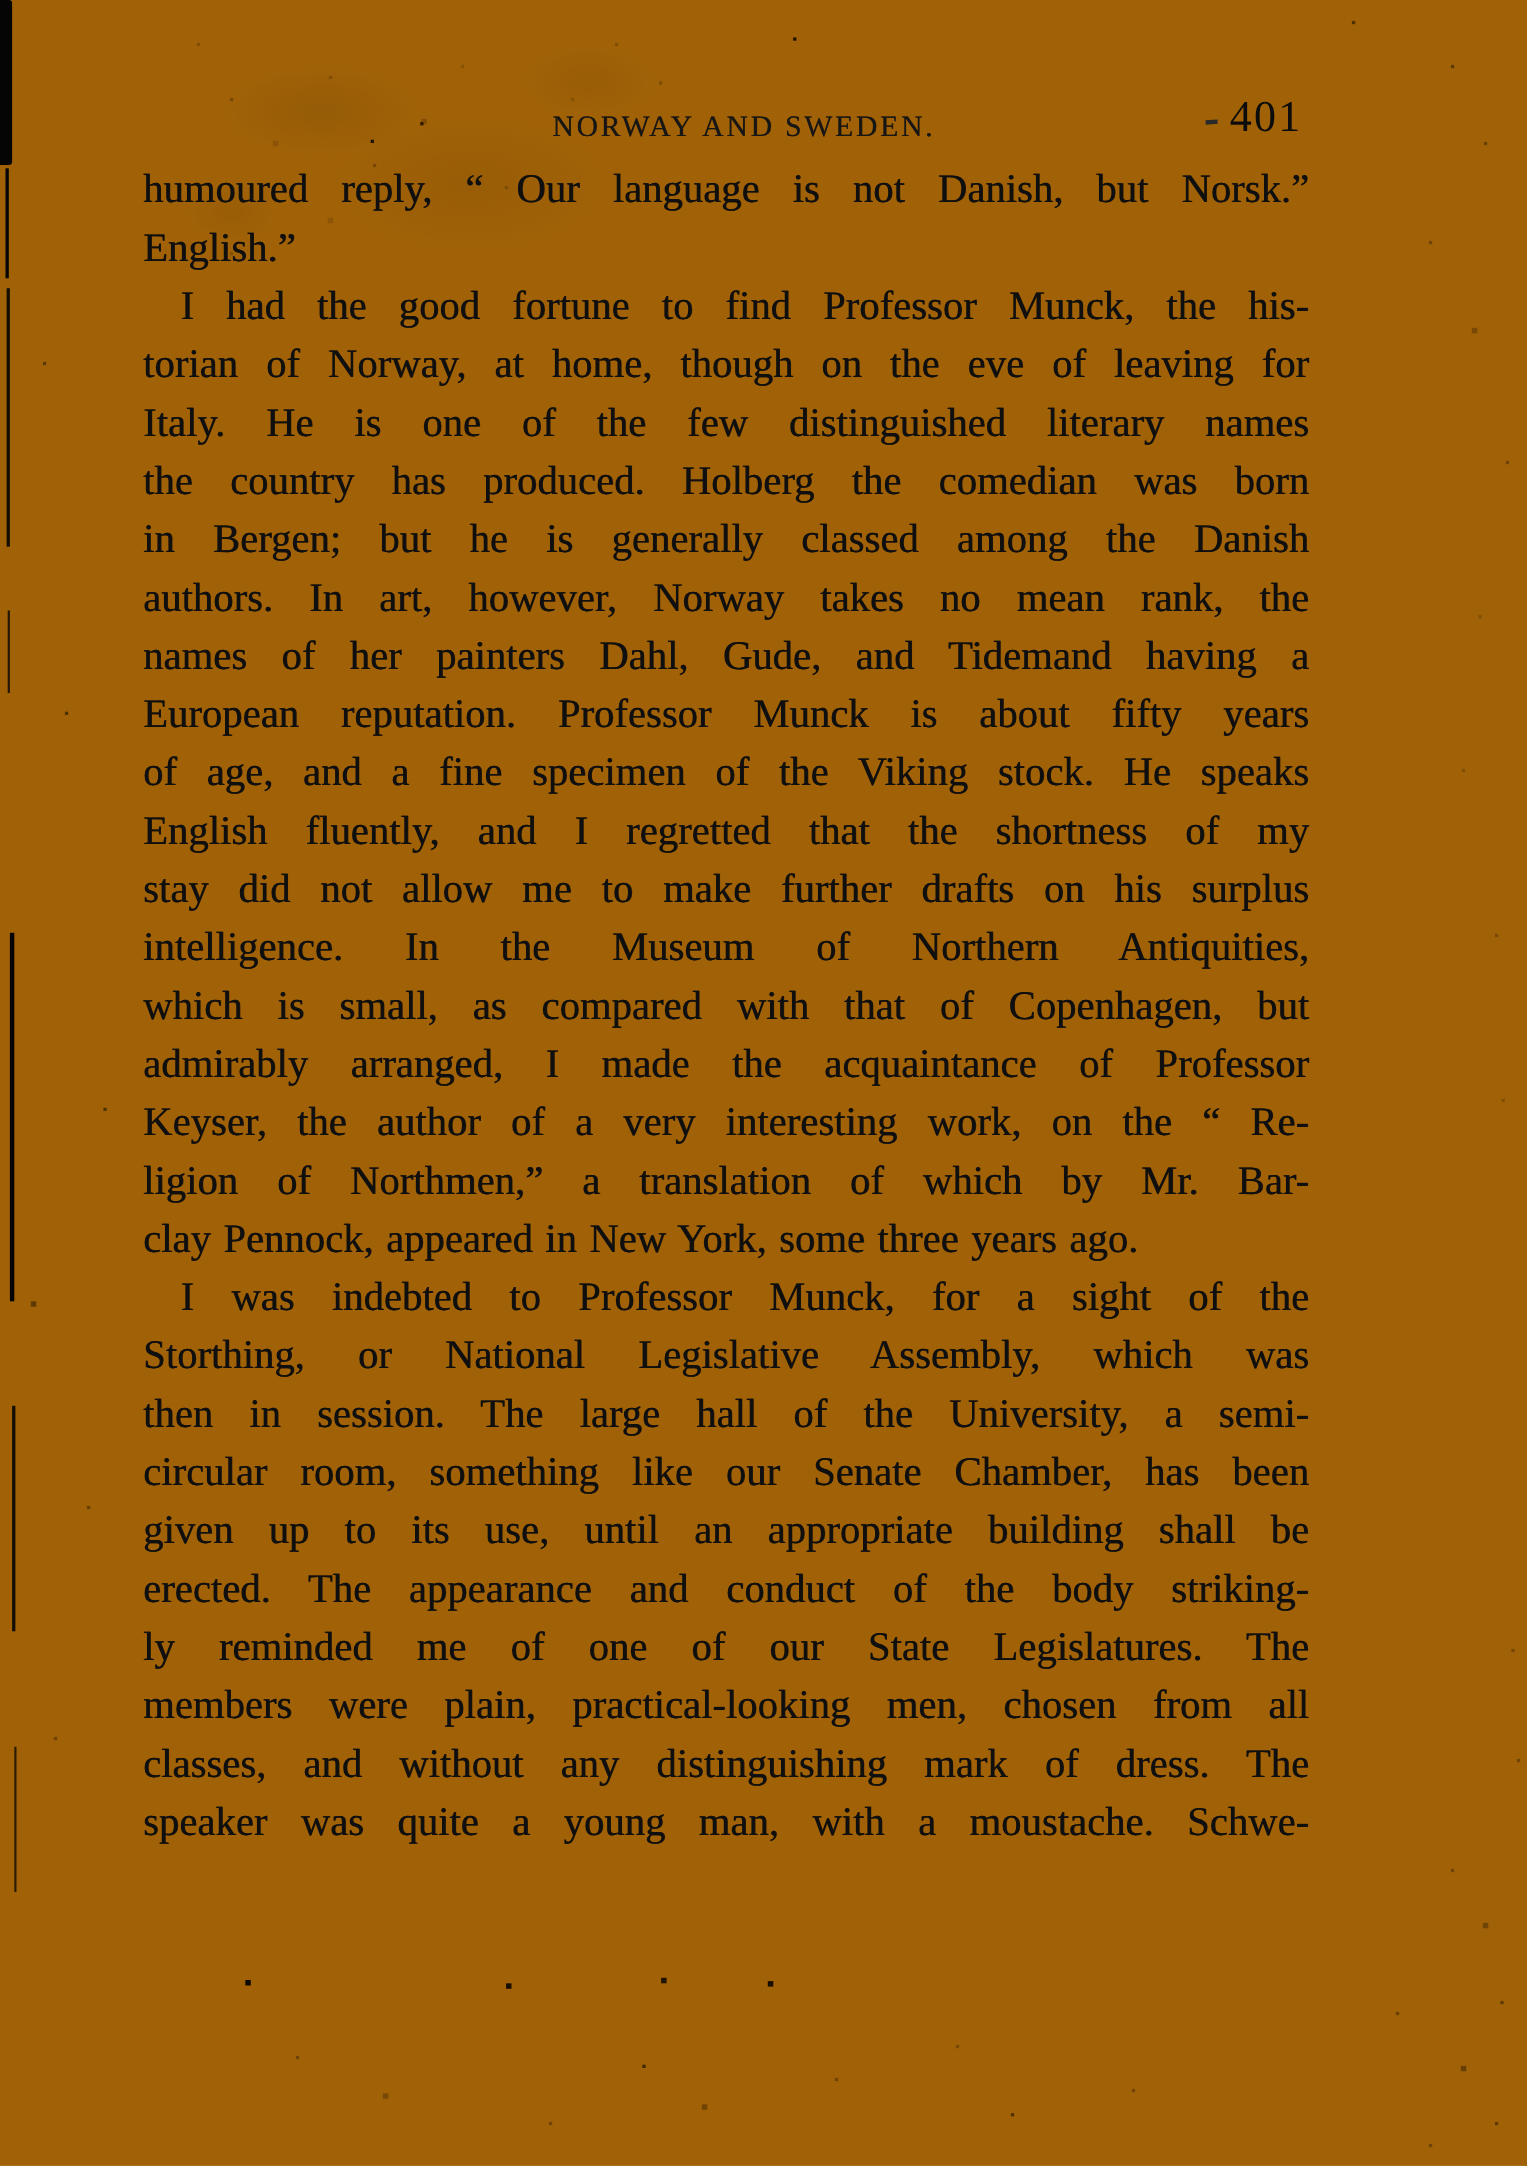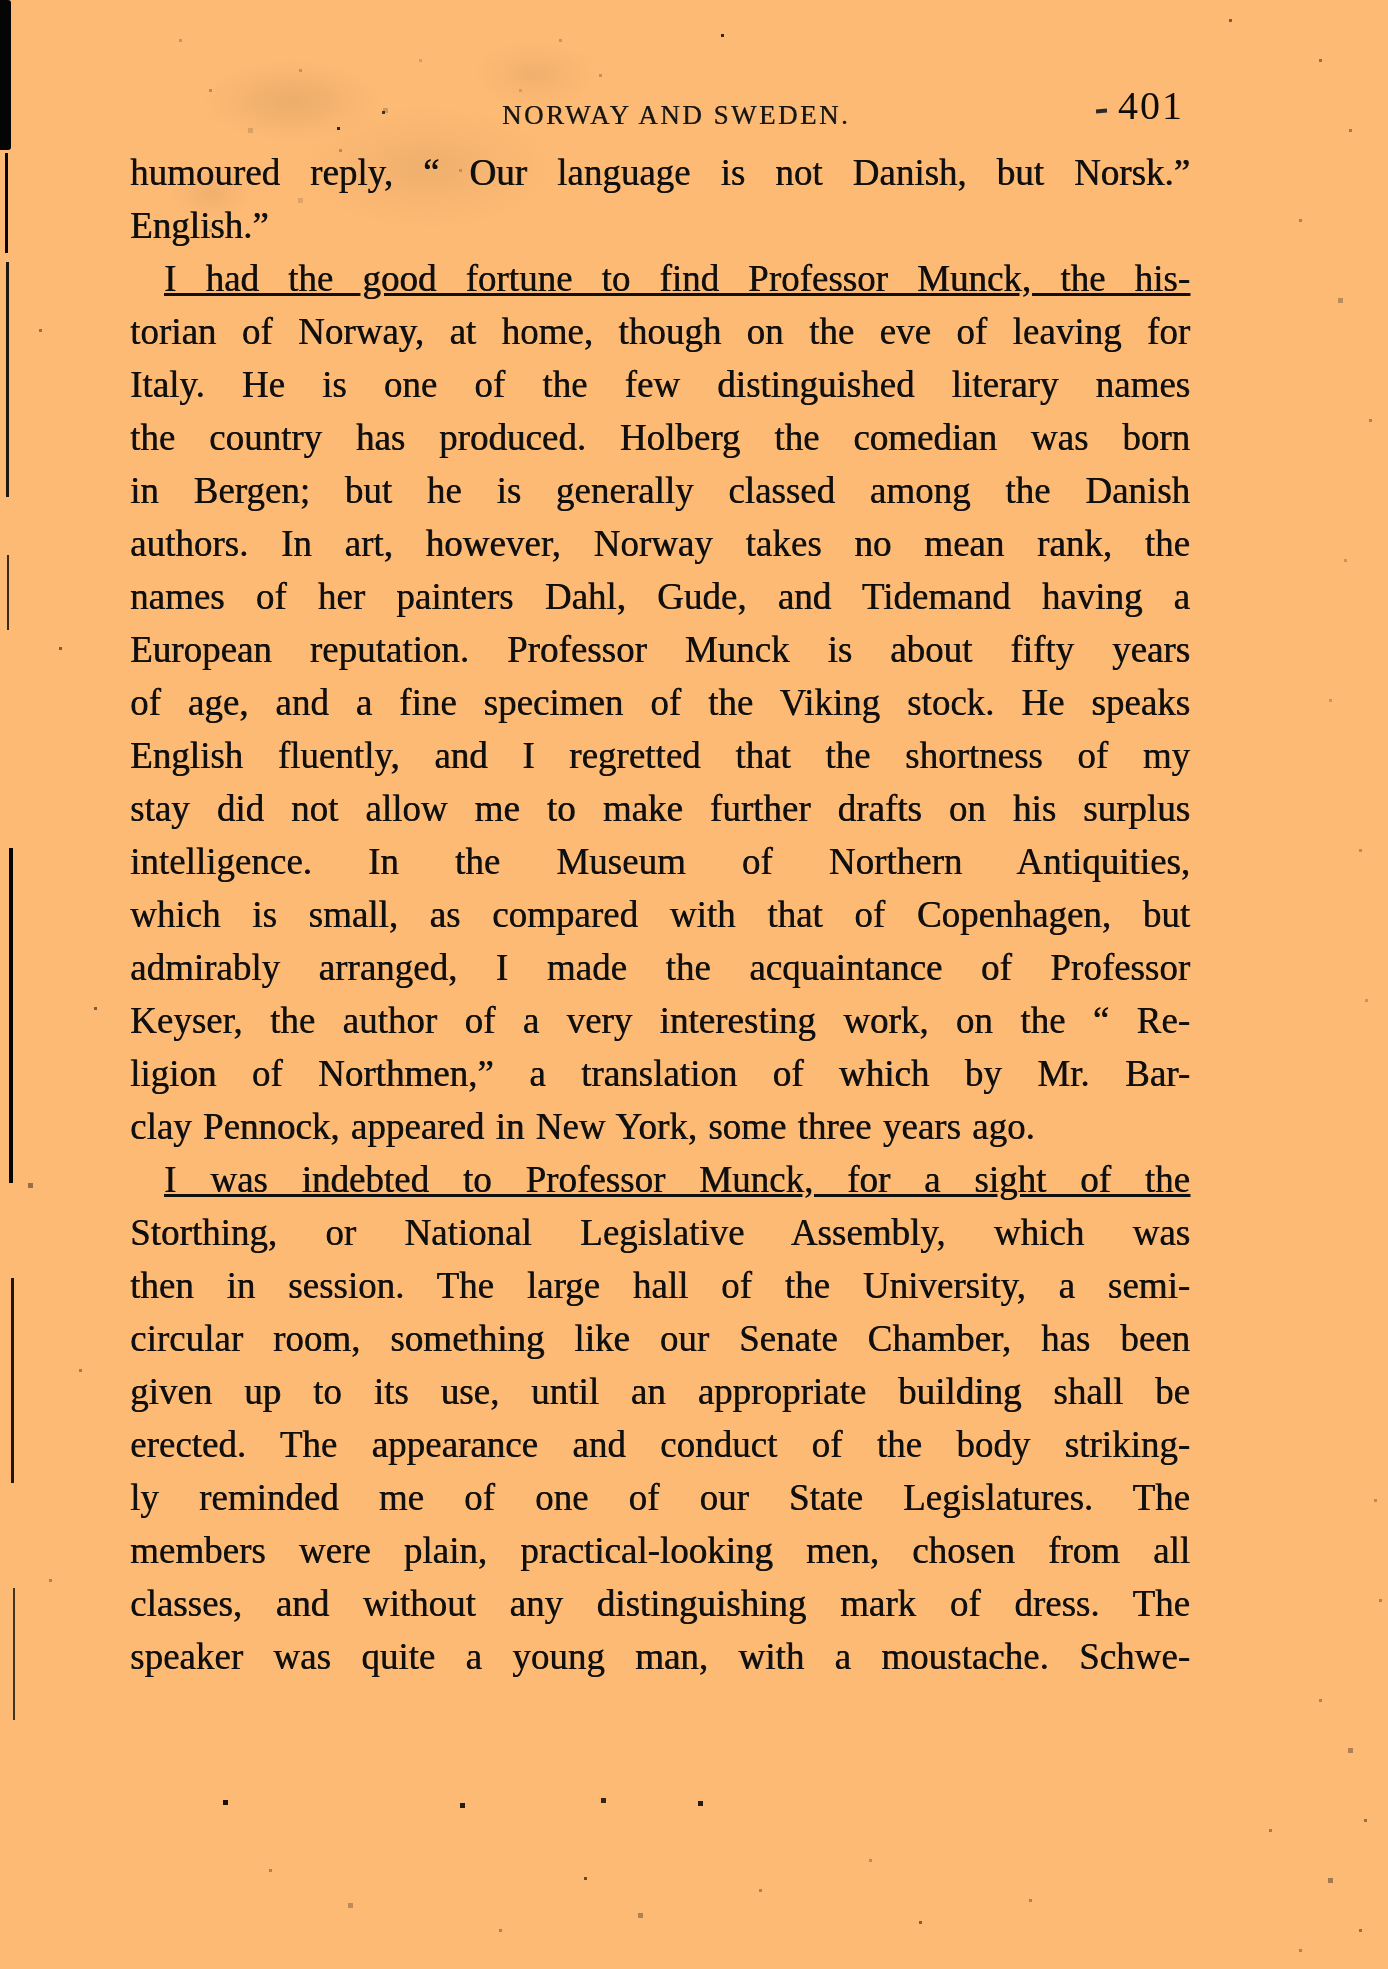--- a/index.html
+++ b/index.html
@@ -1,20 +1,20 @@
 <!DOCTYPE html>
 <html><head>
 <meta charset="utf-8">
 <style>
   html, body { margin: 0; padding: 0; background: #ffffff; }
   .page {
     position: relative;
     width: 1388px;
     height: 1969px;
-    background: #fdba74;
+    background: #a16207;
     overflow: hidden;
     font-family: "Liberation Serif", serif;
     color: #0f0f0f;
   }
 
   
   .binding-seg { position: absolute; background: #050505; }
   .seg1 { left: 0;  top: 0;    width: 11px; height: 150px; border-radius: 0 3px 3px 0; }
   .seg2 { left: 5px;  top: 153px;  width: 3px; height: 100px; }
   .seg3 { left: 6px;  top: 262px;  width: 3px; height: 235px; opacity: .9; }
@@ -84,21 +84,21 @@
 
   
   .text-block {
     position: absolute; left: 130px; top: 146px; width: 1060px;
     font-size: 37px; line-height: 53px;
     text-shadow: 0.55px 0 0 rgba(10,10,10,.85);
     word-spacing: 2px;
   }
   .ln { text-align: justify; text-align-last: justify; }
   .ln.endline { text-align: left; text-align-last: left; }
-  .ln.indent { text-indent: 34px; text-decoration: underline; }
+  .ln.indent { text-indent: 34px; }
 </style>
 </head>
 <body>
 
 <div class="page">
 
   <div class="binding-seg seg1"></div>
   <div class="binding-seg seg2"></div>
   <div class="binding-seg seg3"></div>
   <div class="binding-seg seg4"></div>

